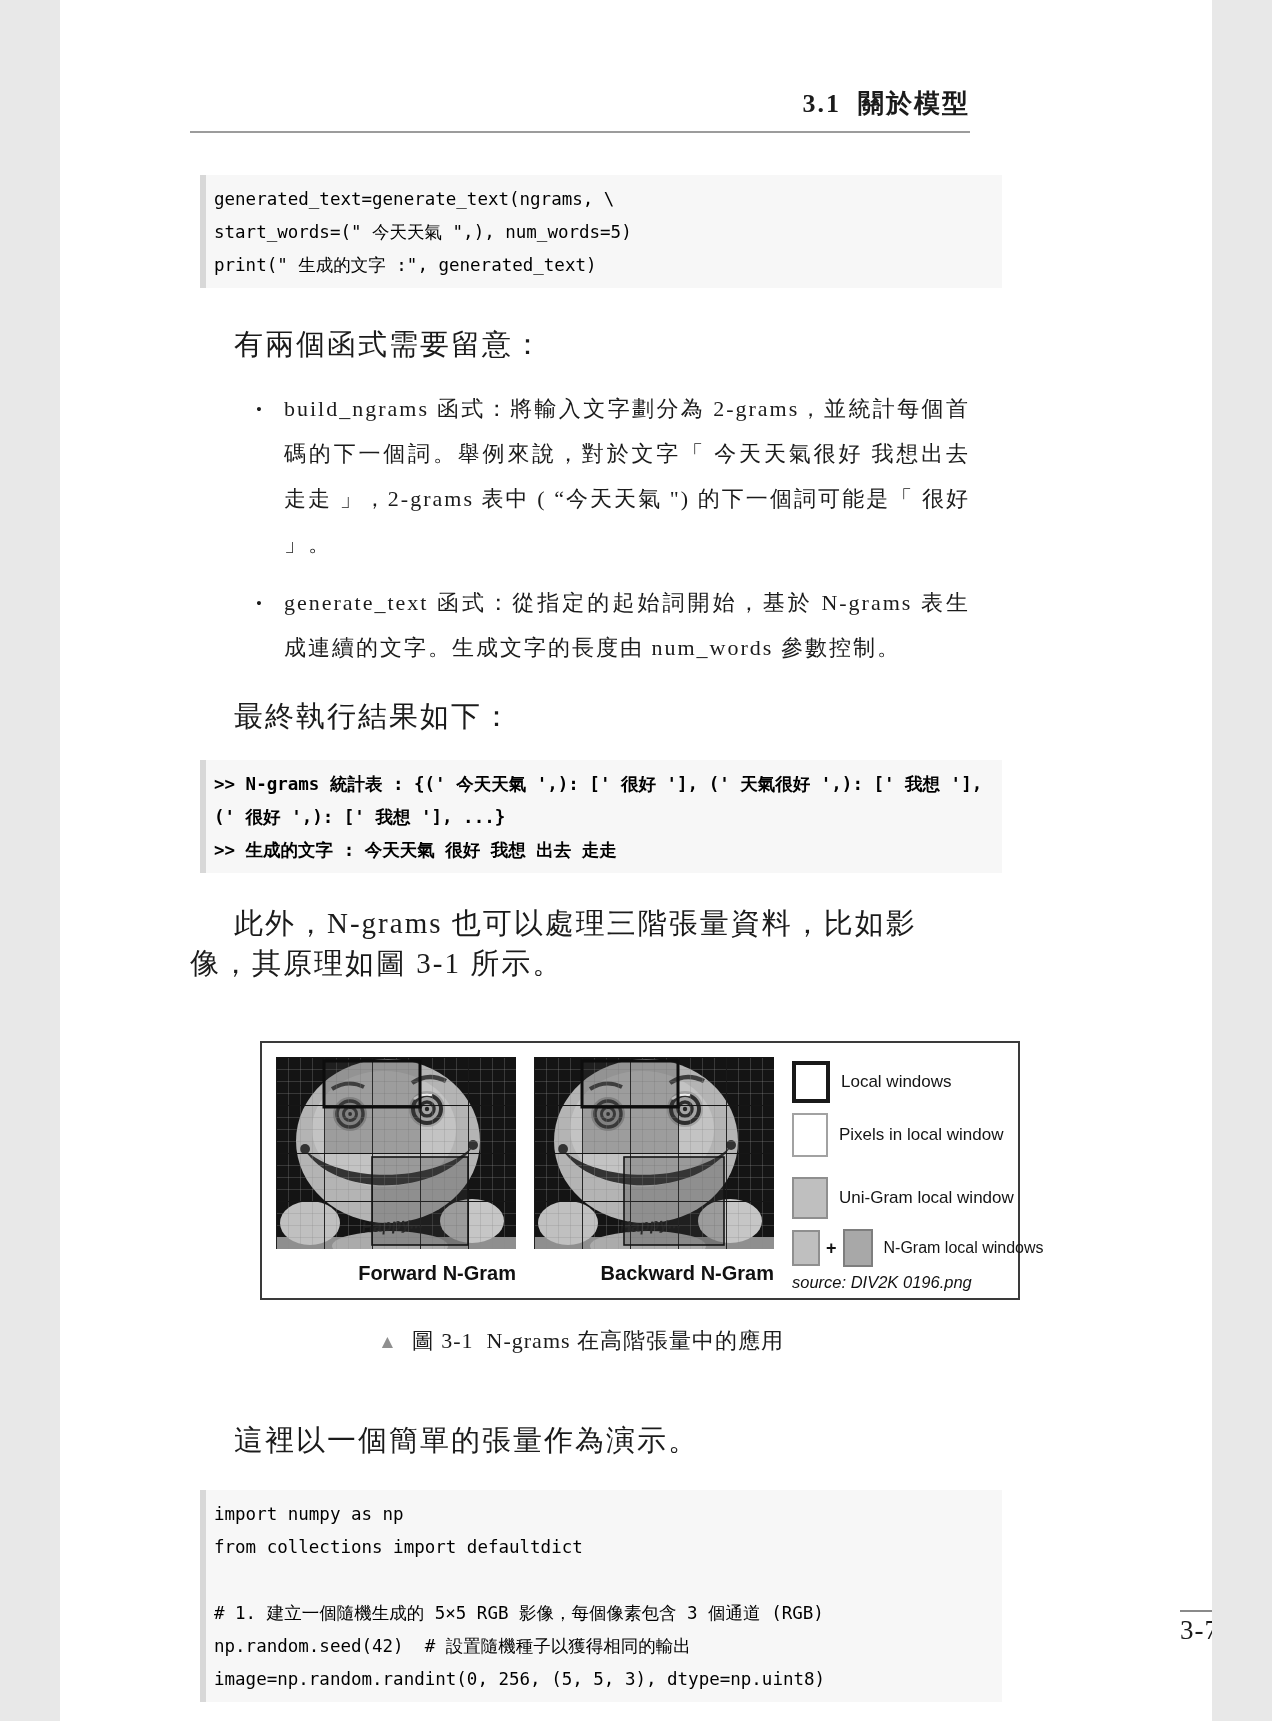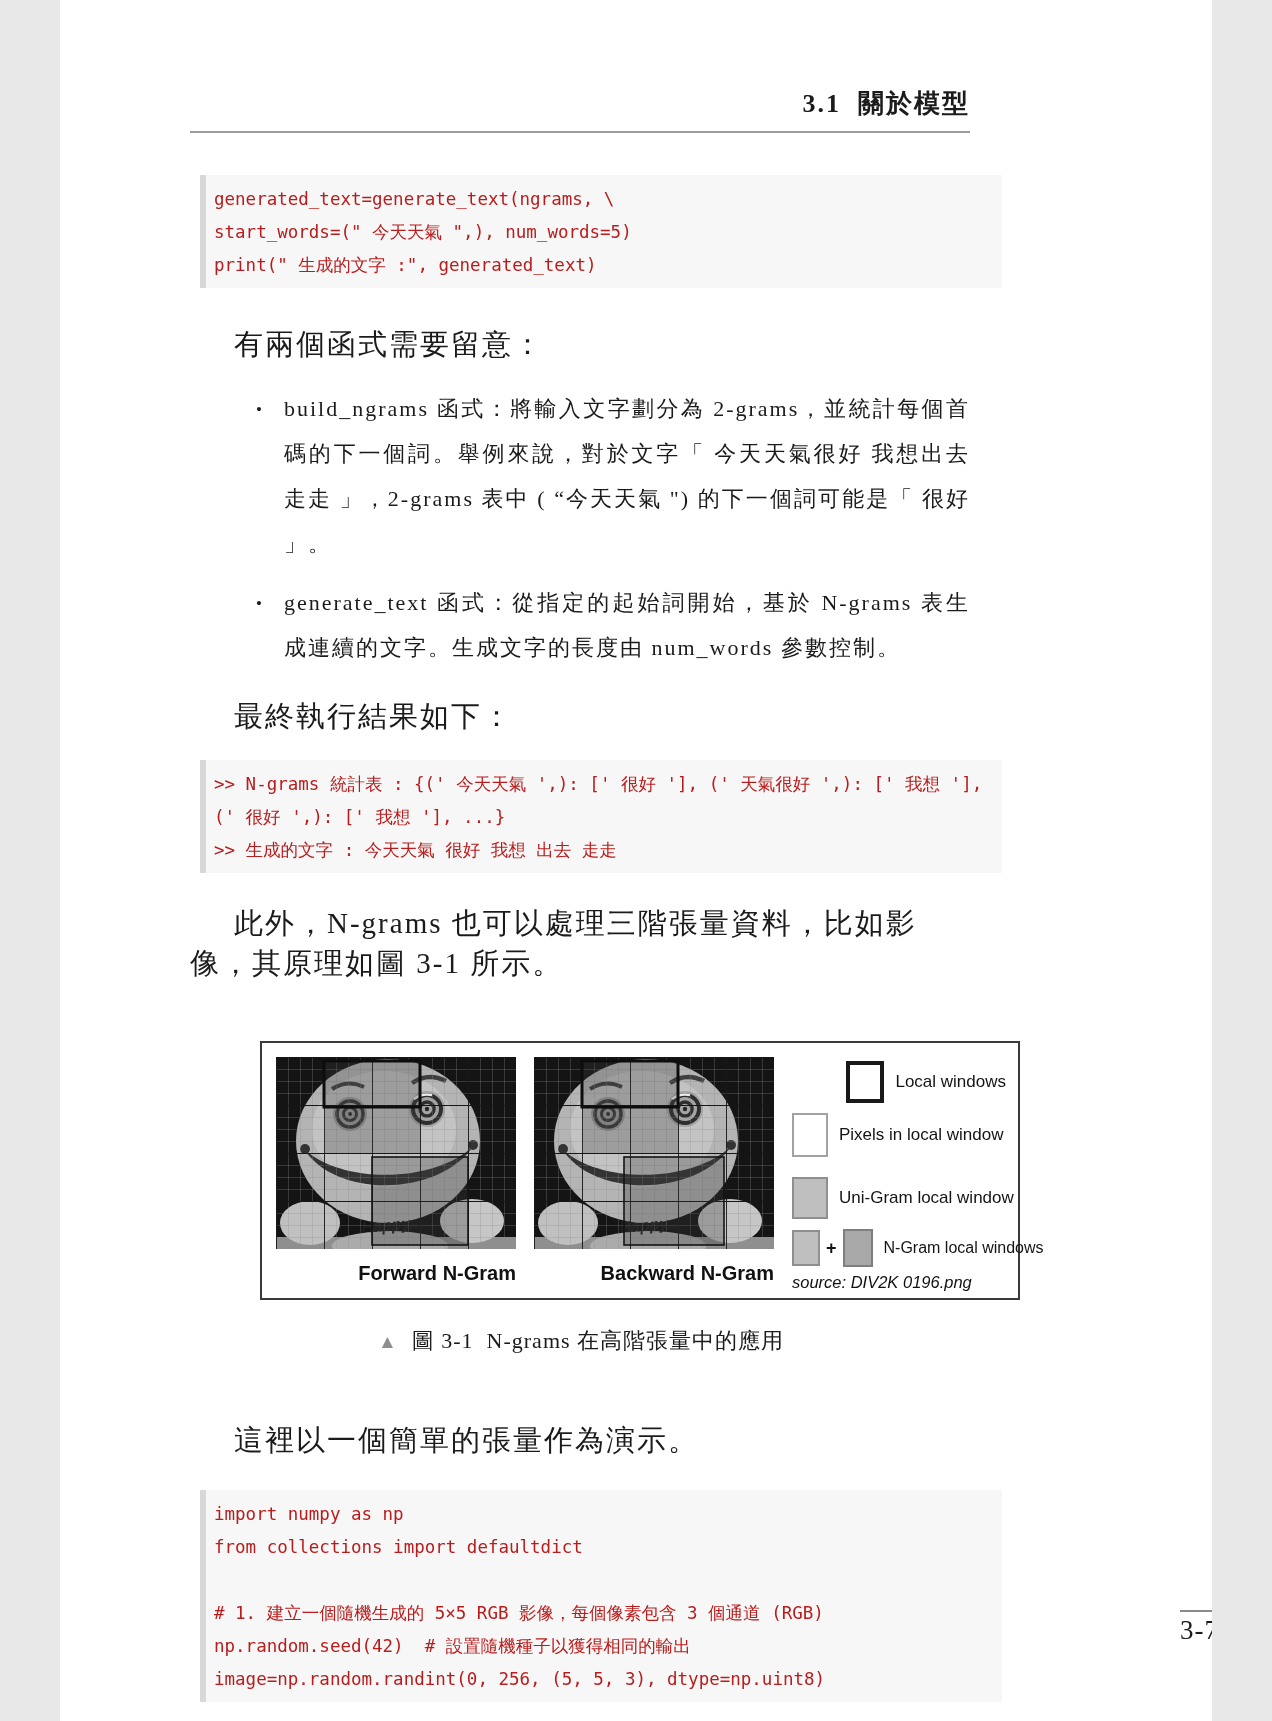--- a/index.html
+++ b/index.html
@@ -9,25 +9,25 @@
     color:#1b1b1b; overflow:hidden; margin:0 auto;
   }
   
   .page-header { margin:86px 242px 0 130px; }
   .header-title { text-align:right; font-size:26px; font-weight:600; letter-spacing:2px; white-space:pre; }
   .header-rule { border:0; border-top:2px solid #9c9c9c; margin-top:10px; }
   
   .code-block {
     margin-left:140px; margin-right:210px; background:#f7f7f7;
     border-left:6px solid #d8d8d8; padding:8px 14px 6px 8px;
-    font-family:"DejaVu Sans Mono",monospace; font-size:17.5px; color:#b91c1c;
+    font-family:"DejaVu Sans Mono",monospace; font-size:17.5px; color:#000000;
   }
   .code-line { white-space:pre; line-height:33px; min-height:33px; }
   .cb-1 { margin-top:42px; }
-  .cb-2 { margin-top:24px; }
+  .cb-2 { margin-top:24px;font-weight:bold; }
   .cb-3 { margin-top:30px; }
   
   .para {
     margin-left:130px; margin-right:240px; font-size:29px; letter-spacing:2px;
     line-height:40px; text-indent:44px;
   }
   .p-intro { margin-top:36px; }
   .p-result { margin-top:26px; }
   .p-tensor { margin-top:30px; }
   .p-demo { margin-top:64px; }
@@ -46,21 +46,21 @@
   .ngram-img { display:block; }
   .img-label {
     font-family:"Liberation Sans",sans-serif; font-size:20px; font-weight:600;
     margin-top:3px; color:#111;
   }
   .legend-col { flex:1; min-width:0; display:flex; flex-direction:column; padding-top:2px;
     font-family:"Liberation Sans",sans-serif; color:#141414; }
   .legend-row { display:flex; align-items:center; gap:11px; }
   .legend-label { font-size:17px; white-space:nowrap; }
   .legend-label.tight { font-size:16px; }
-  .lr-1 { margin-top:2px;justify-content:flex-end; }
+  .lr-1 { margin-top:2px; }
   .lr-2 { margin-top:10px; }
   .lr-3 { margin-top:20px; }
   .lr-4 { margin-top:10px; gap:5px; }
   .lr-4 .legend-label { margin-left:6px; }
   .plus-sign { font-size:18px; font-weight:600; padding:0 1px; }
   .sw { flex:none; box-sizing:border-box; }
   .sw-local  { width:38px; height:42px; background:#fff;    border:4px solid #191919; }
   .sw-pixels { width:36px; height:44px; background:#fff;    border:2px solid #a2a2a2; }
   .sw-uni    { width:36px; height:42px; background:#bfbfbf; border:2px solid #8f8f8f; }
   .sw-n1     { width:28px; height:36px; background:#bfbfbf; border:2px solid #8f8f8f; }

